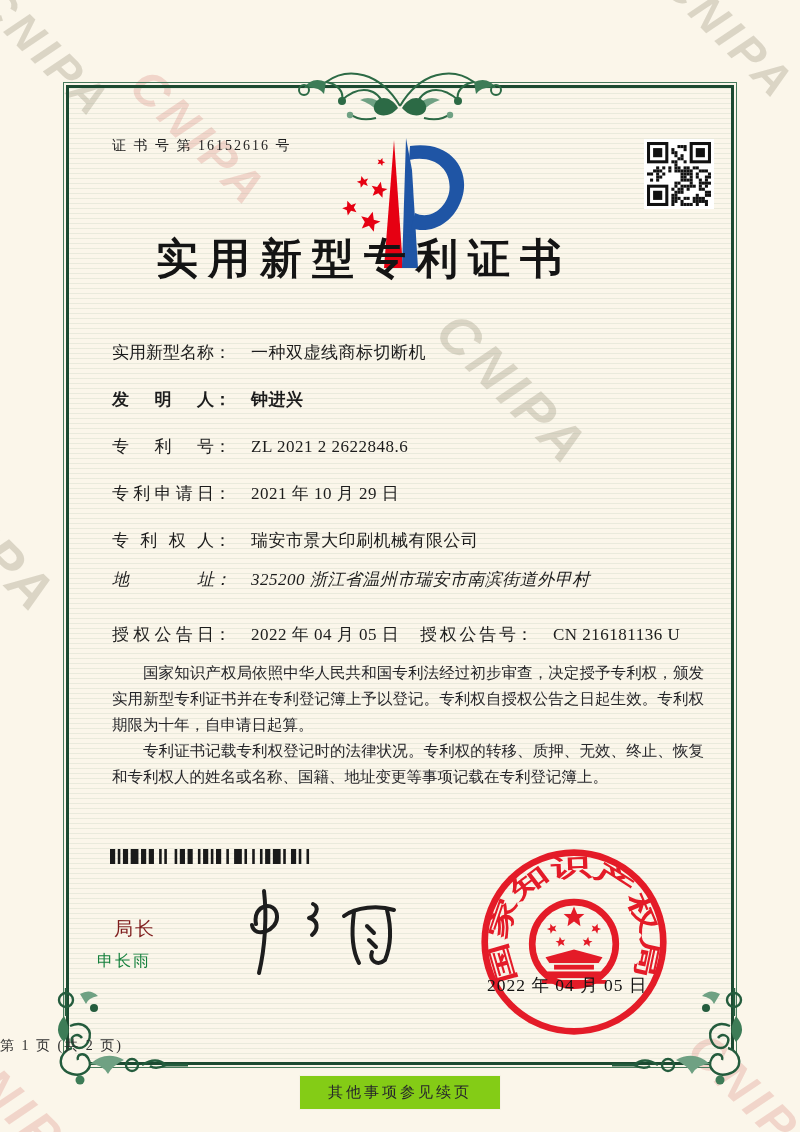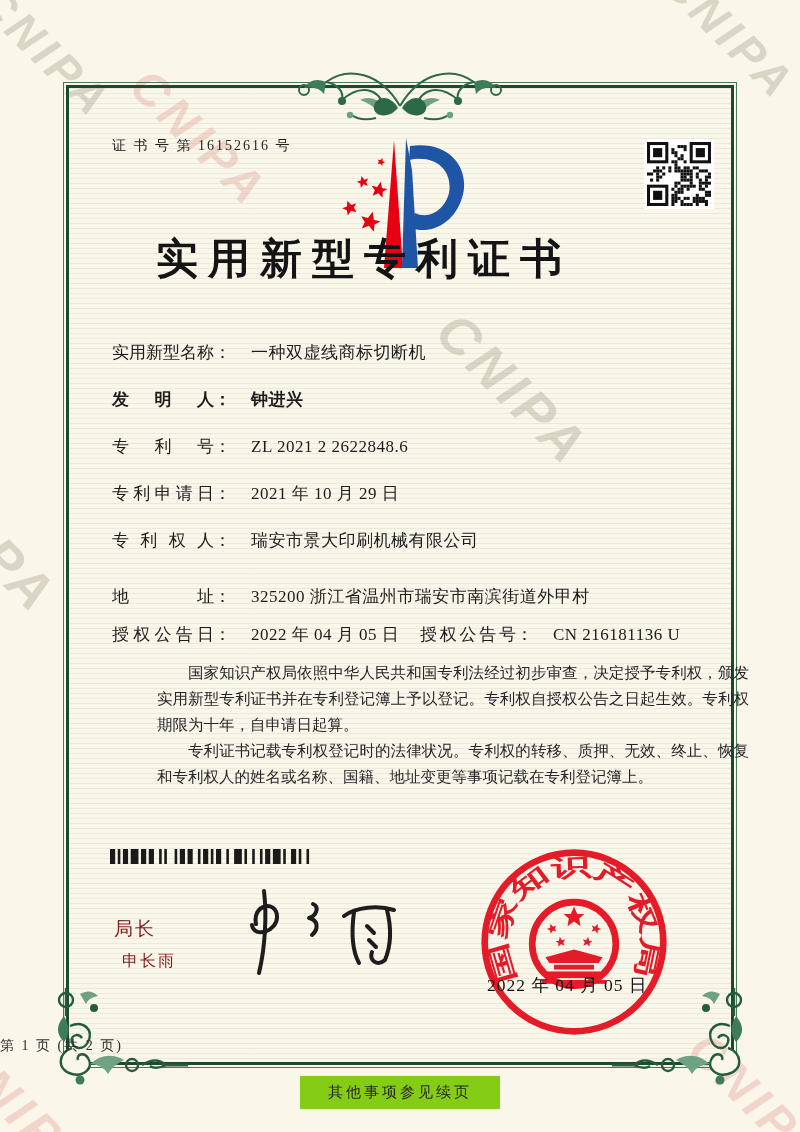--- a/index.html
+++ b/index.html
@@ -42,27 +42,27 @@
     display:inline-block; width:102px; text-align:justify; text-align-last:justify;
     vertical-align:bottom;
   }
   .fcolon{display:inline-block;}
   .fvalue{display:inline-block; margin-left:20px; letter-spacing:0.5px;}
   .row .pair2{position:absolute; left:308px; top:0; white-space:nowrap;}
   .pair2 .flabel{width:96px;}
   
   .body-par{
     position:absolute; z-index:3; left:112px; width:592px;
-    font-size:15.5px; line-height:26px; color:#26262a; text-align:justify;margin-left:45px;
+    font-size:15.5px; line-height:26px; color:#26262a; text-align:justify;
   }
   .body-par p{margin:0; text-indent:2em;}
   
   .barcode{position:absolute; z-index:3; left:110px; top:849px;}
   .issuer-title{position:absolute; z-index:3; left:114px; top:916px; font-size:19px; letter-spacing:2px; color:#7f1d1d;}
-  .issuer-name{position:absolute; z-index:3; left:122px; top:951px; font-size:16px; letter-spacing:2px; color:#7f1d1d;}
+  .issuer-name{position:absolute; z-index:3; left:97px; top:951px; font-size:16px; letter-spacing:2px; color:#15803d;}
   .signature{position:absolute; z-index:4; left:226px; top:886px;}
   .seal{position:absolute; z-index:3; left:479px; top:847px; opacity:0.95;}
   .seal-date{
     position:absolute; z-index:4; left:487px; top:973px; width:180px;
     font-size:17.5px; letter-spacing:1px; color:#131313; white-space:nowrap;
   }
   .page-num{position:absolute; z-index:3; left:0; top:1037px; width:800px; font-size:14px; color:#2e2e2e; letter-spacing:2px;}
   .cont-note{
     position:absolute; z-index:3; left:50%; top:1076px; transform:translateX(-50%);
     background:#84cc16; padding:7px 28px; font-size:15px; letter-spacing:3px; color:#26262a;
@@ -297,21 +297,21 @@
   </div>
   <div class="row" style="top:435px;">
     <span class="flabel">专利号</span><span class="fcolon">：</span><span class="fvalue">ZL 2021 2 2622848.6</span>
   </div>
   <div class="row" style="top:482px;">
     <span class="flabel">专利申请日</span><span class="fcolon">：</span><span class="fvalue">2021 年 10 月 29 日</span>
   </div>
   <div class="row" style="top:529px;">
     <span class="flabel">专利权人</span><span class="fcolon">：</span><span class="fvalue">瑞安市景大印刷机械有限公司</span>
   </div>
-  <div class="row" style="top:585px;">
+  <div class="row" style="top:568px;font-style:italic;">
     <span class="flabel">地址</span><span class="fcolon">：</span><span class="fvalue">325200 浙江省温州市瑞安市南滨街道外甲村</span>
   </div>
   <div class="row" style="top:623px;">
     <span class="flabel">授权公告日</span><span class="fcolon">：</span><span class="fvalue">2022 年 04 月 05 日</span>
     <span class="pair2">
       <span class="flabel">授权公告号</span><span class="fcolon">：</span><span class="fvalue">CN 216181136 U</span>
     </span>
   </div>
 
   <div class="body-par" style="top:660px;">

